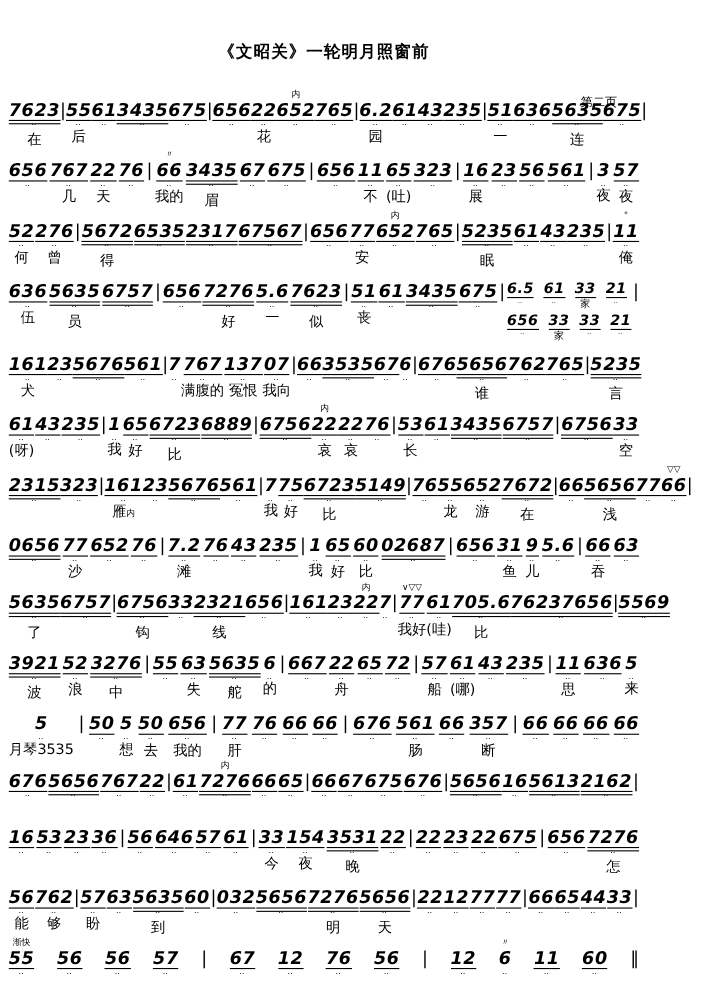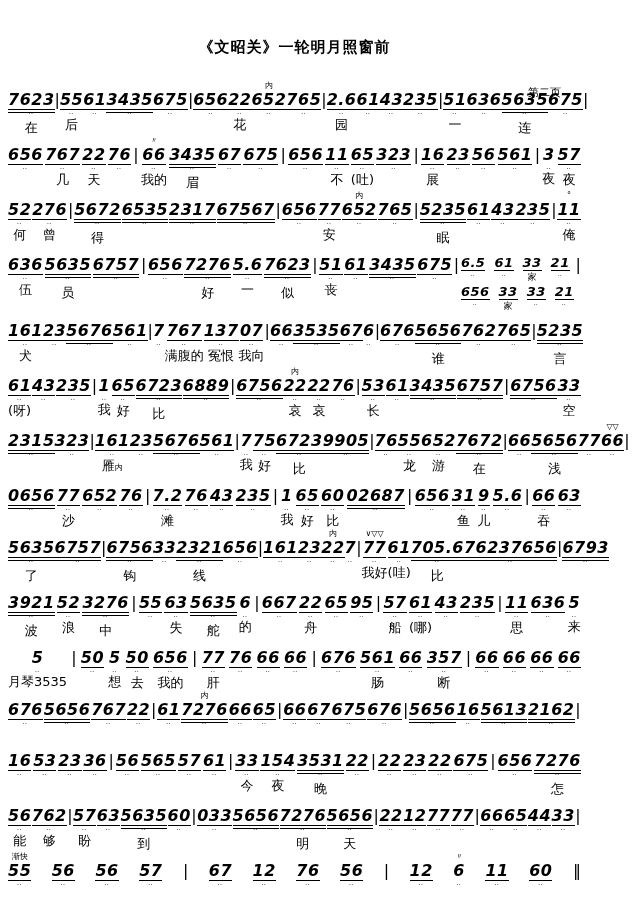--- a/index.html
+++ b/index.html
@@ -106,21 +106,21 @@
         </div>
         <div class="tok">
           <span class="mark">内</span>
           <span class="n u1">652</span>
         </div>
         <div class="tok">
           <span class="n u1">765</span>
         </div>
         <span class="bar">|</span>
         <div class="tok">
-          <span class="n u1">2.6</span>
+          <span class="n u1">6.2</span>
           <span class="lyr">园</span>
         </div>
         <div class="tok">
           <span class="n u1">61</span>
         </div>
         <div class="tok">
           <span class="n u1">43</span>
         </div>
         <div class="tok">
           <span class="n u1">235</span>
@@ -505,21 +505,21 @@
         </div>
         <div class="tok">
           <span class="n u1">75</span>
           <span class="lyr">好</span>
         </div>
         <div class="tok">
           <span class="n u2">6723</span>
           <span class="lyr">比</span>
         </div>
         <div class="tok">
-          <span class="n u2">9905</span>
+          <span class="n u2">5149</span>
         </div>
         <span class="bar">|</span>
         <div class="tok">
           <span class="n u1">76</span>
         </div>
         <div class="tok">
           <span class="n u1">55</span>
           <span class="lyr">龙</span>
         </div>
         <div class="tok">
@@ -664,21 +664,21 @@
         </div>
         <div class="tok">
           <span class="n u2">705.6</span>
           <span class="lyr">比</span>
         </div>
         <div class="tok">
           <span class="n u2">76237656</span>
         </div>
         <span class="bar">|</span>
         <div class="tok">
-          <span class="n u2">6793</span>
+          <span class="n u2">5569</span>
         </div>
       </div>
       <div class="mline">
         <div class="tok">
           <span class="n u2">3921</span>
           <span class="lyr">波</span>
         </div>
         <div class="tok">
           <span class="n u1">52</span>
           <span class="lyr">浪</span>
@@ -708,21 +708,21 @@
           <span class="n u1">667</span>
         </div>
         <div class="tok">
           <span class="n u1">22</span>
           <span class="lyr">舟</span>
         </div>
         <div class="tok">
           <span class="n u1">65</span>
         </div>
         <div class="tok">
-          <span class="n u1">95</span>
+          <span class="n u1">72</span>
         </div>
         <span class="bar">|</span>
         <div class="tok">
           <span class="n u1">57</span>
           <span class="lyr">船</span>
         </div>
         <div class="tok">
           <span class="n u1">61</span>
           <span class="lyr">(哪)</span>
         </div>
@@ -875,21 +875,21 @@
           <span class="n u1">23</span>
         </div>
         <div class="tok">
           <span class="n u1">36</span>
         </div>
         <span class="bar">|</span>
         <div class="tok">
           <span class="n u1">56</span>
         </div>
         <div class="tok">
-          <span class="n u1">565</span>
+          <span class="n u1">646</span>
         </div>
         <div class="tok">
           <span class="n u1">57</span>
         </div>
         <div class="tok">
           <span class="n u1">61</span>
         </div>
         <span class="bar">|</span>
         <div class="tok">
           <span class="n u1">33</span>
@@ -947,21 +947,21 @@
         </div>
         <div class="tok">
           <span class="n u2">5635</span>
           <span class="lyr">到</span>
         </div>
         <div class="tok">
           <span class="n u1">60</span>
         </div>
         <span class="bar">|</span>
         <div class="tok">
-          <span class="n u1">033</span>
+          <span class="n u1">032</span>
         </div>
         <div class="tok">
           <span class="n u2">5656</span>
         </div>
         <div class="tok">
           <span class="n u2">7276</span>
           <span class="lyr">明</span>
         </div>
         <div class="tok">
           <span class="n u2">5656</span>

